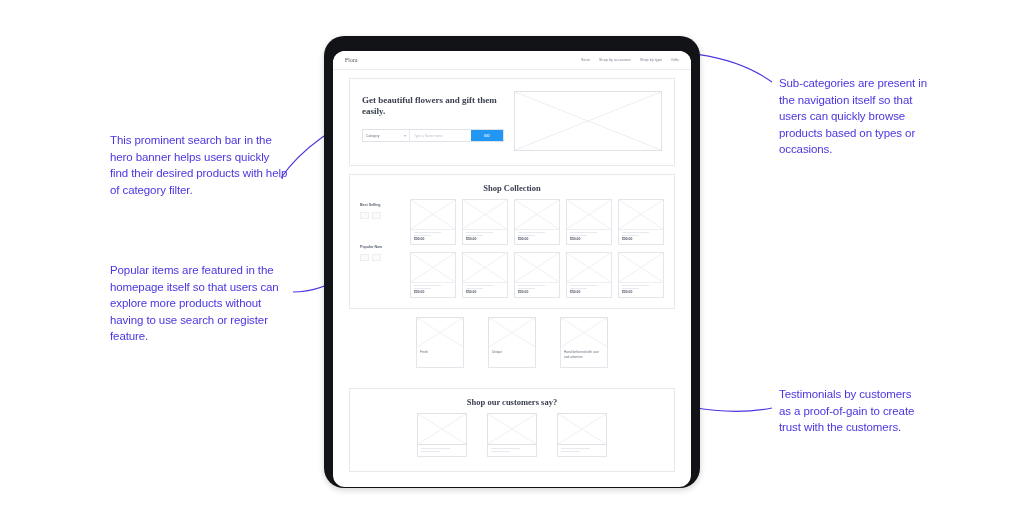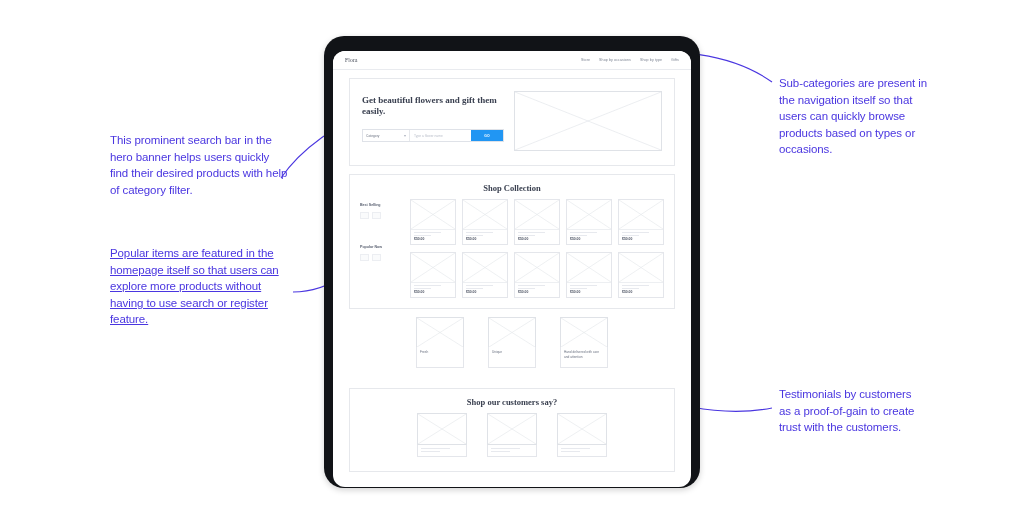--- a/index.html
+++ b/index.html
@@ -16,21 +16,21 @@
   .anno{
     position:absolute;
     color:#4a36e0;
     font-size:11.5px;
     line-height:16.6px;
     font-family:"Liberation Sans", sans-serif;
     letter-spacing:-0.1px;
     white-space:pre-line;
   }
   #anno-search{left:110px;top:124px;width:180px;margin-top:8px;}
-  #anno-popular{left:110px;top:245px;width:182px;text-decoration:underline;}
+  #anno-popular{left:110px;top:262px;width:182px;}
   #anno-subcat{left:779px;top:75px;width:148px;}
   #anno-testimonial{left:779px;top:386px;width:144px;}
 
   .arrows{position:absolute;left:0;top:0;width:1024px;height:523px;pointer-events:none;}
 
   
   .device{
     position:absolute;left:324px;top:36px;
     width:376px;height:452px;
     background:#111317;

